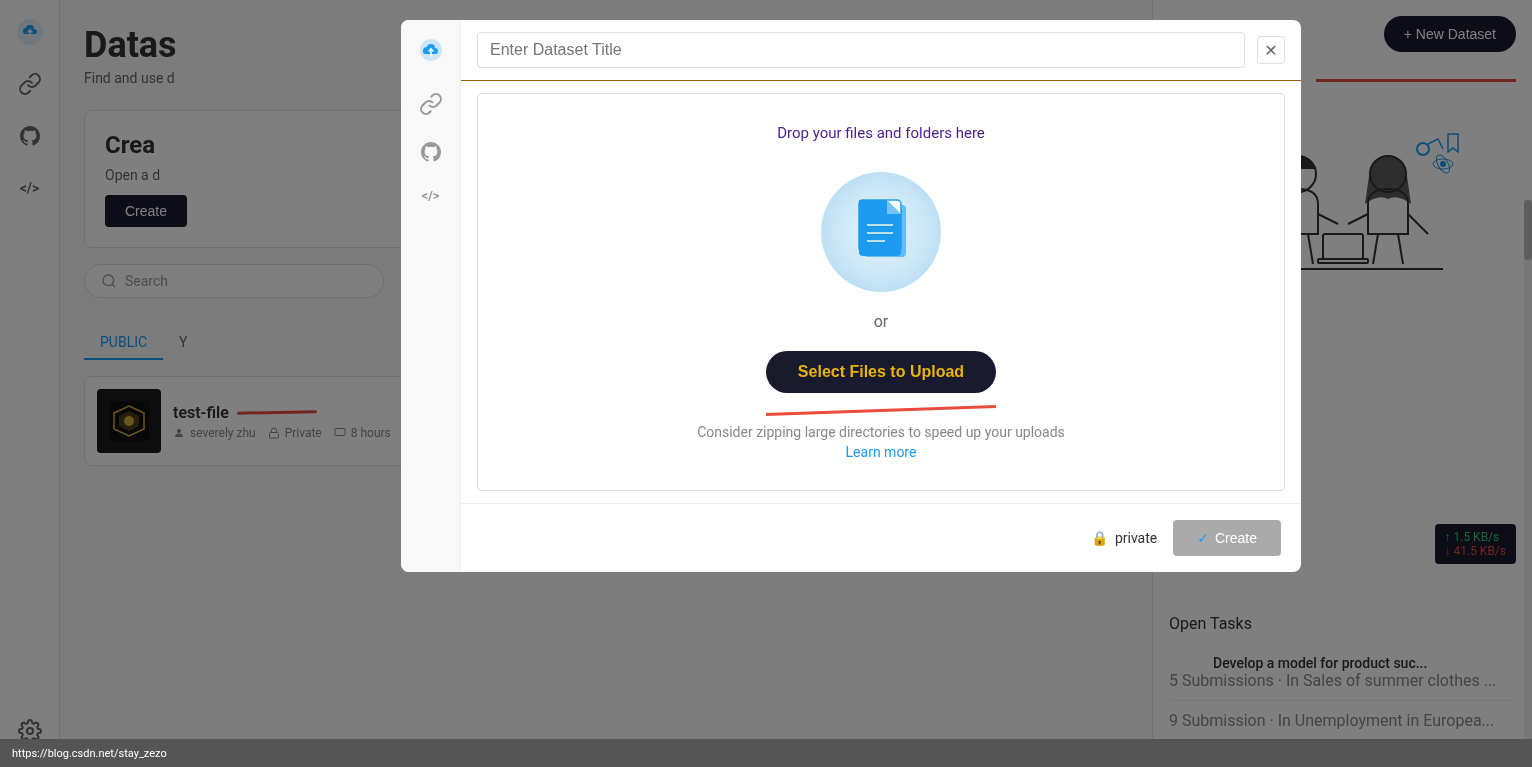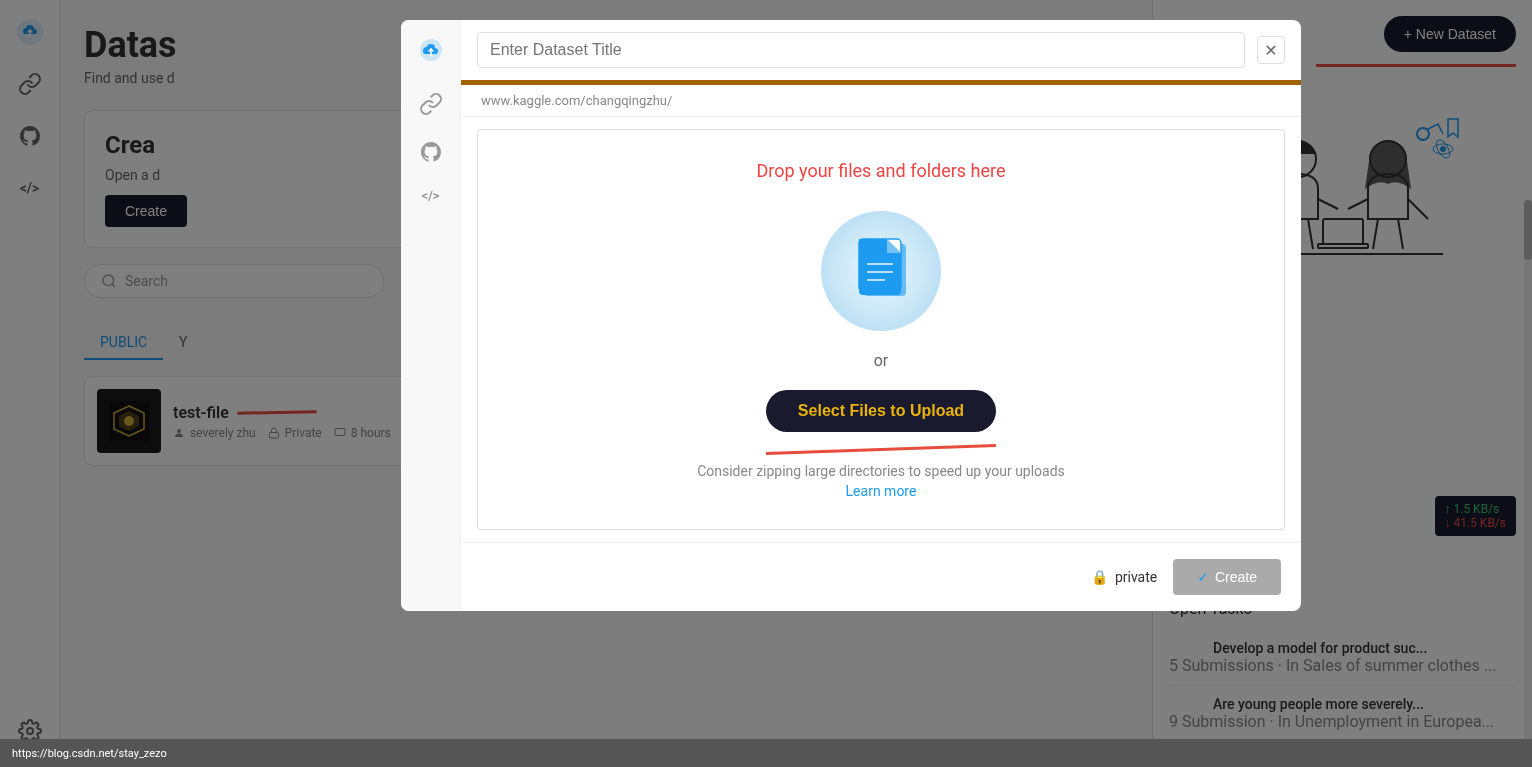--- a/index.html
+++ b/index.html
@@ -91,38 +91,38 @@
       color: white;
       border: none;
       border-radius: 24px;
       padding: 10px 20px;
       font-size: 14px;
       font-weight: 500;
       cursor: pointer;
       display: flex;
       align-items: center;
       gap: 6px;
-      margin-bottom: 12px;
+      margin-bottom: 27px;
       float: right;
       text-align: center;
     }
 
     .red-underline {
       height: 3px;
       background: #e74c3c;
       width: 200px;
       margin: 8px 0 16px auto;
       clear: both;
     }
 
     
     .speed-badge {
       position: absolute;
       right: 16px;
-      top: 496px;
+      top: 524px;
       background: #1a1a2e;
       color: white;
       border-radius: 4px;
       padding: 6px 10px;
       font-size: 12px;
       z-index: 3;
     }
 
     .speed-up { color: #2ecc71; }
     .speed-down { color: #e74c3c; }
@@ -334,22 +334,22 @@
     }
 
     .modal-url {
       padding: 8px 20px;
       font-size: 13px;
       color: #888;
       border-bottom: 1px solid #eee;
     }
 
     .drop-text {
-      font-size: 18px;
-      color: #ef4444;
+      font-size: 15px;
+      color: #4c1d95;
       margin-bottom: 30px;
     }
 
     
     .file-icon-circle {
       width: 120px;
       height: 120px;
       border-radius: 50%;
       background: radial-gradient(circle, #e8f4fd, #cce8f7, #a8d4f0);
       display: flex;
@@ -636,21 +636,20 @@
       <div class="speed-down">↓ 41.5 KB/s</div>
     </div>
 
     <div class="open-tasks">
       <div class="open-tasks-title">Open Tasks</div>
       <div class="task-item">
         <div class="task-title">Develop a model for product suc...</div>
         <div class="task-sub">5 Submissions · In Sales of summer clothes ...</div>
       </div>
       <div class="task-item">
-        <div class="task-title">Are young people more severely...</div>
         <div class="task-sub">9 Submission · In Unemployment in Europea...</div>
       </div>
     </div>
 
     <div style="position:absolute;right:0;top:200px;bottom:28px;width:8px;background:#eee;">
       <div style="width:8px;height:60px;background:#bbb;border-radius:4px;"></div>
     </div>
   </div>
 
 </div>
@@ -678,26 +677,25 @@
         <div>
           <svg width="24" height="24" viewBox="0 0 24 24" fill="#999">
             <path d="M12 2C6.477 2 2 6.484 2 12.017c0 4.425 2.865 8.18 6.839 9.504.5.092.682-.217.682-.483 0-.237-.008-.868-.013-1.703-2.782.605-3.369-1.343-3.369-1.343-.454-1.158-1.11-1.466-1.11-1.466-.908-.62.069-.608.069-.608 1.003.07 1.531 1.032 1.531 1.032.892 1.53 2.341 1.088 2.91.832.092-.647.35-1.088.636-1.338-2.22-.253-4.555-1.113-4.555-4.951 0-1.093.39-1.988 1.029-2.688-.103-.253-.446-1.272.098-2.65 0 0 .84-.27 2.75 1.026A9.564 9.564 0 0 1 12 6.844a9.59 9.59 0 0 1 2.504.337c1.909-1.296 2.747-1.027 2.747-1.027.546 1.379.202 2.398.1 2.651.64.7 1.028 1.595 1.028 2.688 0 3.848-2.339 4.695-4.566 4.943.359.309.678.92.678 1.855 0 1.338-.012 2.419-.012 2.747 0 .268.18.58.688.482A10.019 10.019 0 0 0 22 12.017C22 6.484 17.522 2 12 2z"></path>
           </svg>
         </div>
         <div style="font-size:13px;font-weight:700;color:#999;">&lt;/&gt;</div>
       </div>
 
       <div style="flex:1;display:flex;flex-direction:column;">
 
-        <div style="display:flex;align-items:center;padding:12px 16px;gap:12px;border-bottom:5px solid #a16207;">
+        <div style="display:flex;align-items:center;padding:12px 16px;gap:12px;border-bottom:1px solid #a16207;">
           <input class="modal-title-input" type="text" placeholder="Enter Dataset Title" style="">
           <button class="modal-close">✕</button>
         </div>
 
-        <div class="modal-url">www.kaggle.com/changqingzhu/</div>
 
         <div style="border:1px solid #ddd;margin:12px 16px;border-radius:4px;padding:30px 20px;display:flex;flex-direction:column;align-items:center;">
           <div class="drop-text">Drop your files and folders here</div>
 
           <div class="file-icon-circle">
             <svg width="65" height="75" viewBox="0 0 65 75">
 
               <rect x="15" y="10" width="42" height="52" rx="4" fill="#1d9bf0" opacity="0.6"></rect>
               <rect x="10" y="5" width="42" height="52" rx="4" fill="white" stroke="#1d9bf0" stroke-width="1.5"></rect>
               <path d="M10 5 L38 5 L52 19 L52 57 Q52 61 48 61 L14 61 Q10 61 10 57Z" fill="#1d9bf0"></path>

